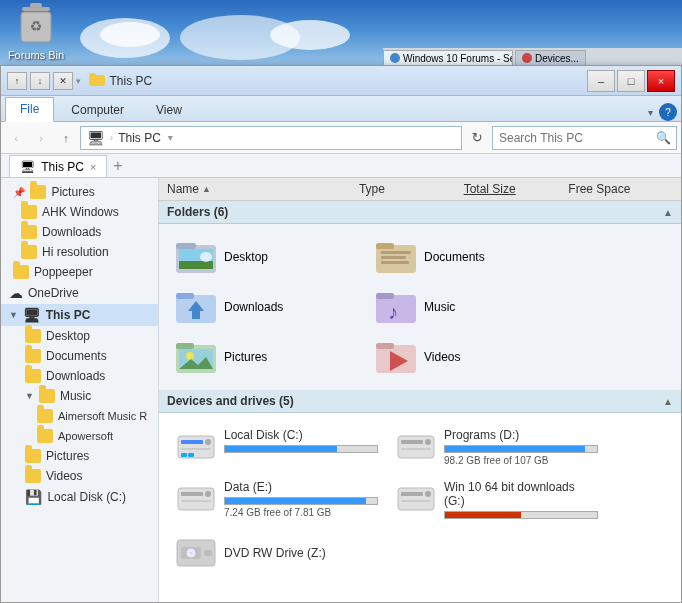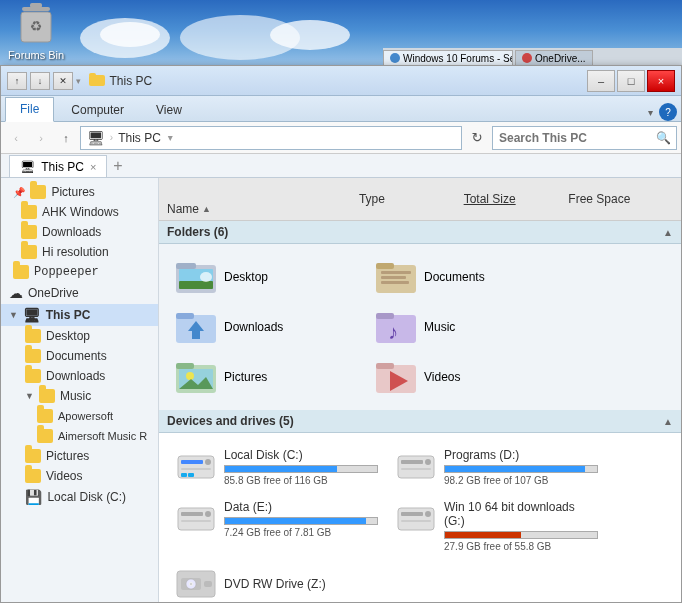--- a/index.html
+++ b/index.html
@@ -119,21 +119,21 @@
     .content-pane {
       flex: 1; overflow-y: auto; background: #fff;
     }
 
     
     .col-headers {
       display: flex; align-items: center; padding: 4px 8px; background: #e8e8e8;
       border-bottom: 1px solid #ccc; font-size: 12px; font-weight: 500; color: #333;
       flex-shrink: 0; position: sticky; top: 0; z-index: 10;
     }
-    .col-name { width: 220px; cursor: pointer; display: flex; align-items: center; gap: 3px; margin-top: 20px; }
+    .col-name { width: 220px; cursor: pointer; display: flex; align-items: center; gap: 3px; }
     .col-type { width: 120px; }
     .col-size { width: 120px; text-decoration: underline; }
     .col-free { width: 120px; }
     .sort-arrow { font-size: 9px; color: #666; }
 
     
     .section-header-bar {
       display: flex; align-items: center; padding: 4px 8px; background: #d8e8f0;
       font-size: 12px; font-weight: 600; color: #333; border-bottom: 1px solid #b8ccd8;
       cursor: pointer;
@@ -200,21 +200,21 @@
 </div>
 
 <div style="position:absolute;top:48px;left:383px;width:299px;height:20px;background:#d0d8e0;display:flex;align-items:center;border-bottom:1px solid #999;">
   <div style="display:flex;align-items:center;background:#e8f0f8;border:1px solid #aaa;border-bottom:none;padding:2px 6px;font-size:10px;max-width:130px;overflow:hidden;white-space:nowrap;">
     <span style="width:10px;height:10px;background:#4488cc;border-radius:50%;display:inline-block;margin-right:3px;flex-shrink:0;"></span>
     <span>Windows 10 Forums - Sea...</span>
 
   </div>
   <div style="display:flex;align-items:center;background:#c0ccd8;border:1px solid #aaa;border-bottom:none;padding:2px 6px;font-size:10px;max-width:100px;overflow:hidden;white-space:nowrap;margin-left:2px;">
     <span style="width:10px;height:10px;background:#cc4444;border-radius:50%;display:inline-block;margin-right:3px;flex-shrink:0;"></span>
-    <span>OneDrive...</span>
+    <span>Devices...</span>
   </div>
 </div>
 
 <div class="explorer-window">
 
   <div class="title-bar">
 
     <div style="display:flex;align-items:center;gap:3px;margin-right:8px;">
       <button class="tb-btn" style="width:20px;height:18px;font-size:9px;">↑</button>
       <button class="tb-btn" style="width:20px;height:18px;font-size:9px;">↓</button>
@@ -251,21 +251,21 @@
     <button class="addr-nav-btn disabled">›</button>
     <button class="addr-nav-btn">↑</button>
     <div class="addr-input" style="flex:1;display:flex;align-items:center;gap:5px;">
       <span style="font-size:14px;">🖥</span>
       <span style="color:#bbb;font-size:10px;">›</span>
       <span style="color:#333;font-size:12px;">This PC</span>
       <span style="color:#999;font-size:10px;margin-left:2px;">▾</span>
     </div>
     <button class="addr-refresh">↻</button>
     <div style="position:relative;display:flex;align-items:center;">
-      <input type="text" class="search-box" style="width: 185px; height: 24px; border: 1px solid rgb(160, 184, 204); padding: 0px 26px 0px 6px; font-size: 12px; color: rgb(170, 170, 170); font-weight: bold;" placeholder="Search This PC">
+      <input type="text" class="search-box" style="width: 185px; height: 24px; border: 1px solid rgb(160, 184, 204); padding: 0px 26px 0px 6px; font-size: 12px; color: rgb(170, 170, 170);" placeholder="Search This PC">
       <span style="position:absolute;right:6px;font-size:12px;color:#888;">🔍</span>
     </div>
   </div>
 
   <div style="height:24px;background:#f0f4f8;border-bottom:1px solid #c0ccd8;display:flex;align-items:center;padding-left:8px;flex-shrink:0;">
     <div style="display:flex;align-items:center;background:#fff;border:1px solid #c0ccd8;border-bottom:none;padding:2px 10px 0;font-size:12px;height:22px;cursor:pointer;gap:6px;">
       <span>🖥</span>
       <span>This PC</span>
       <span style="color:#888;font-size:11px;cursor:pointer;">×</span>
     </div>
@@ -290,21 +290,21 @@
       <div class="sidebar-item" style="padding-left:20px;">
         <div class="folder-icon"></div>
         <span>Downloads</span>
       </div>
 
       <div class="sidebar-item" style="padding-left:20px;">
         <div class="folder-icon"></div>
         <span>Hi resolution</span>
       </div>
 
-      <div class="sidebar-item" style="font-family:Liberation Mono, monospace;">
+      <div class="sidebar-item" style="">
         <div class="folder-icon"></div>
         <span>Poppeeper</span>
       </div>
 
       <div class="sidebar-item" style="padding-left:8px;">
         <span style="font-size:14px;">☁</span>
         <span>OneDrive</span>
       </div>
 
       <div class="sidebar-item selected section-header" style="padding-left:8px;">
@@ -329,26 +329,26 @@
       </div>
 
       <div class="sidebar-item" style="padding-left:24px;">
         <span style="font-size:9px;color:#666;">▼</span>
         <div class="folder-icon"></div>
         <span>Music</span>
       </div>
 
       <div class="sidebar-item" style="padding-left:36px;">
         <div class="folder-icon"></div>
+        <span style="font-size:11px;">Aimersoft Music R</span>
+      </div>
+
+      <div class="sidebar-item" style="padding-left:36px;">
+        <div class="folder-icon"></div>
         <span style="font-size:11px;">Apowersoft</span>
-      </div>
-
-      <div class="sidebar-item" style="padding-left:36px;">
-        <div class="folder-icon"></div>
-        <span style="font-size:11px;">Aimersoft Music R</span>
       </div>
 
       <div class="sidebar-item" style="padding-left:24px;">
         <div class="folder-icon"></div>
         <span>Pictures</span>
       </div>
 
       <div class="sidebar-item" style="padding-left:24px;">
         <div class="folder-icon"></div>
         <span>Videos</span>
@@ -476,21 +476,20 @@
 
                 <rect x="5" y="25" width="6" height="4" rx="1" fill="#00a4ef" opacity="0.9"></rect>
                 <rect x="12" y="25" width="6" height="4" rx="1" fill="#00a4ef" opacity="0.9"></rect>
               </svg>
             </div>
             <div class="drive-info">
               <div class="drive-name">Local Disk (C:)</div>
               <div class="drive-bar-container">
                 <div class="drive-bar" style="width:74%;background:#3399ff;"></div>
               </div>
-              <div class="drive-free">85.8 GB free of 116 GB</div>
             </div>
           </div>
 
           <div class="drive-item">
             <div class="drive-icon">
               <svg width="40" height="36" viewBox="0 0 40 36">
                 <rect x="2" y="8" width="36" height="22" rx="3" fill="#e0e0e0" stroke="#bbb" stroke-width="1"></rect>
                 <rect x="5" y="12" width="22" height="4" rx="1" fill="#aaa"></rect>
                 <circle cx="32" cy="14" r="3" fill="#aaa"></circle>
                 <rect x="5" y="20" width="30" height="2" rx="1" fill="#ccc"></rect>
@@ -532,21 +531,20 @@
                 <rect x="5" y="12" width="22" height="4" rx="1" fill="#aaa"></rect>
                 <circle cx="32" cy="14" r="3" fill="#aaa"></circle>
                 <rect x="5" y="20" width="30" height="2" rx="1" fill="#ccc"></rect>
               </svg>
             </div>
             <div class="drive-info">
               <div class="drive-name">Win 10 64 bit downloads (G:)</div>
               <div class="drive-bar-container">
                 <div class="drive-bar full" style="width:50%;background:#cc3300;"></div>
               </div>
-              <div class="drive-free">27.9 GB free of 55.8 GB</div>
             </div>
           </div>
         </div>
 
         <div class="dvd-item">
           <div style="width:40px;height:36px;flex-shrink:0;">
             <svg width="40" height="36" viewBox="0 0 40 36">
 
               <rect x="1" y="5" width="38" height="26" rx="3" fill="#d0d0d0" stroke="#bbb" stroke-width="1"></rect>
 

